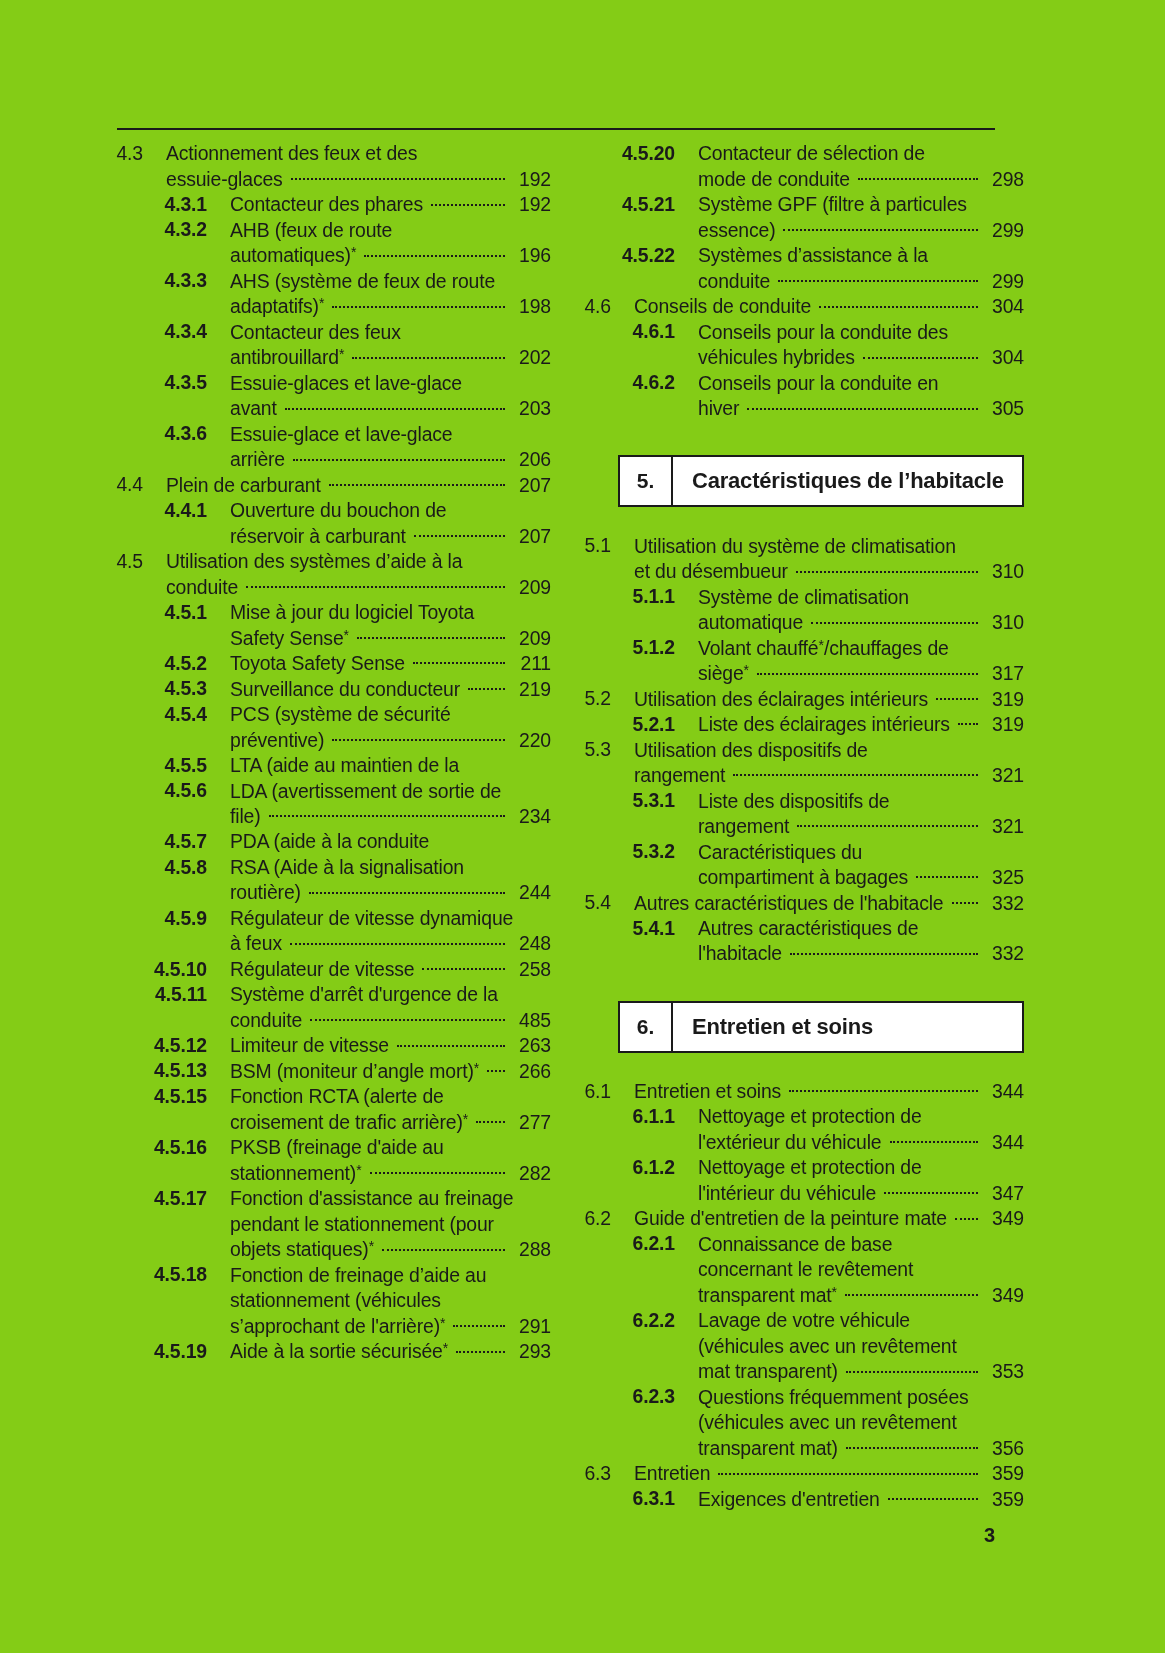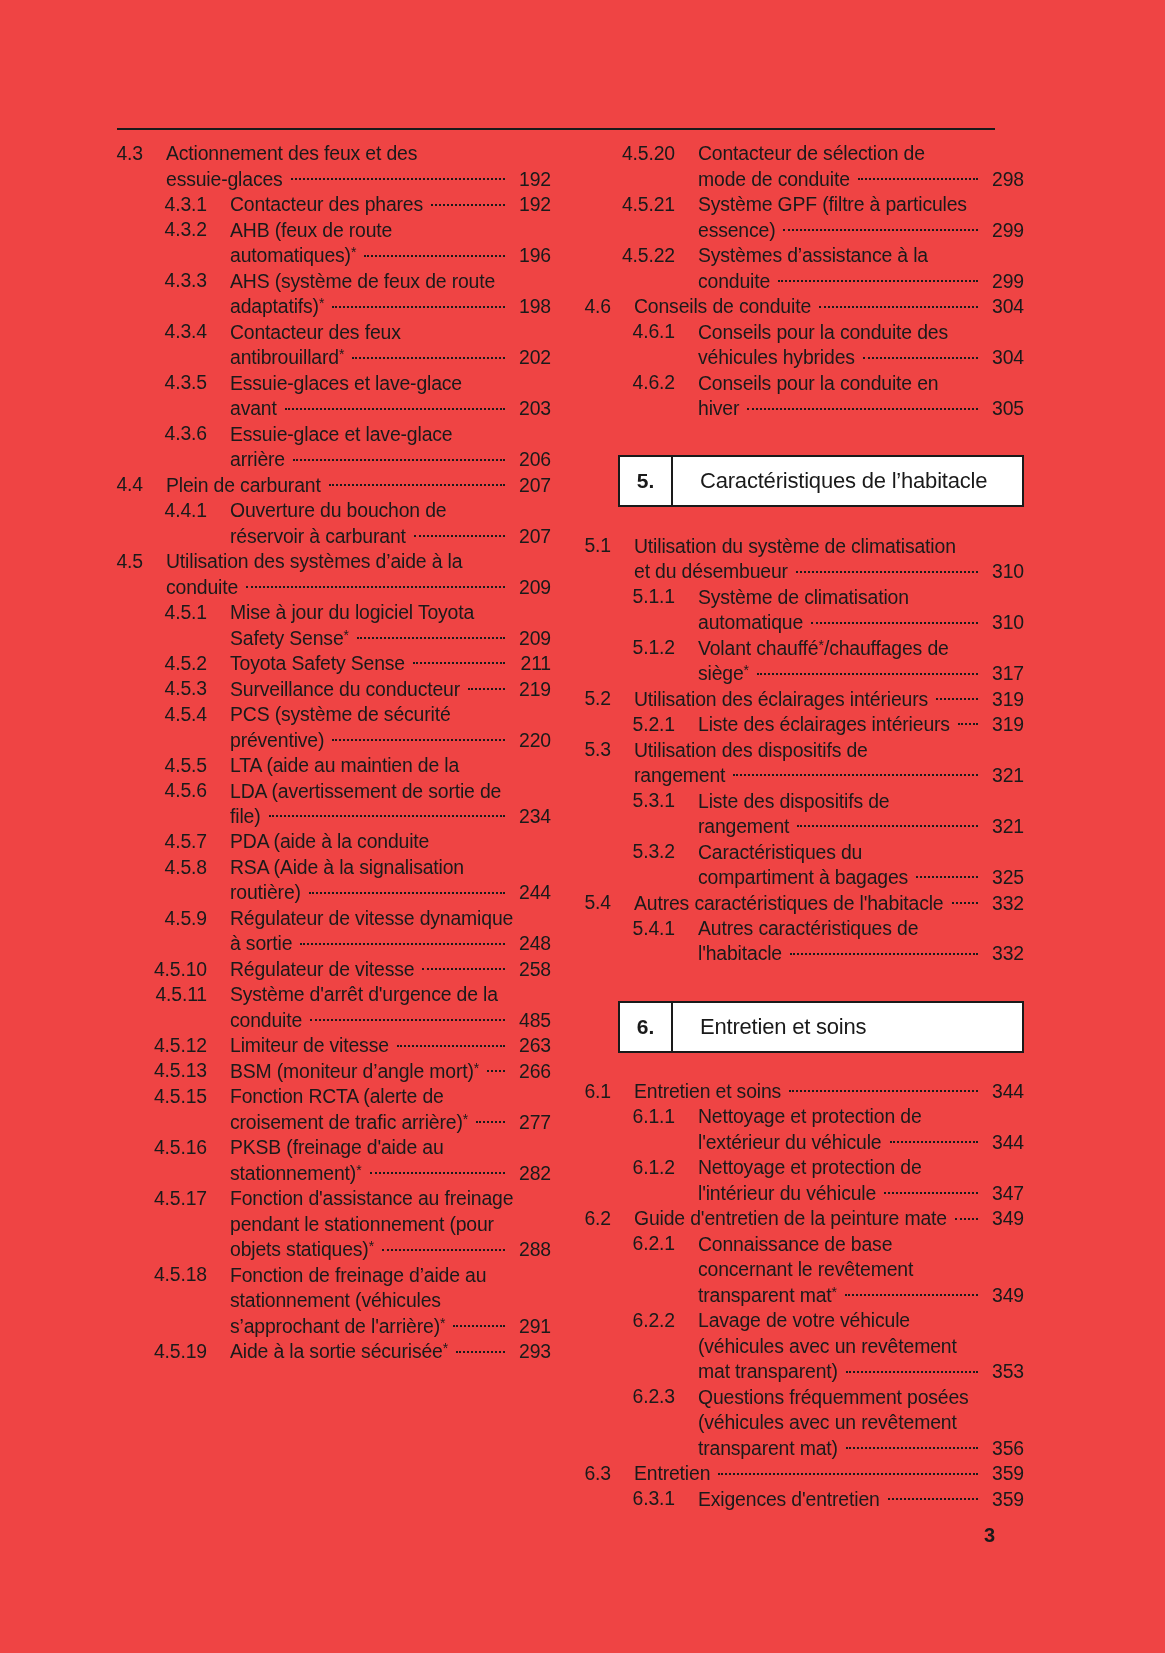--- a/index.html
+++ b/index.html
@@ -14,21 +14,21 @@
     color: #1a1a1a;
     position: relative;
     overflow: hidden;
   }
 
   .page {
     position: absolute;
     left: 0; top: 0;
     width: 1165px;
     height: 1653px;
-    background: #ef4444;
+    background: #84cc16;
   }
 
   .top-rule {
     position: absolute;
     left: 117px;
     top: 128px;
     width: 878px;
     height: 2px;
     background: #1a1a1a;
   }
@@ -61,21 +61,21 @@
     flex: 0 0 auto;
     text-align: right;
     padding-right: 7px;
     white-space: nowrap;
   }
   
   .lvl1 > .num { width: 32px; }
   .lvl1 > .body { }
   
   .lvl2 { padding-left: 39px; }
-  .lvl2 > .num { width: 57px; }
+  .lvl2 > .num { width: 57px; font-weight: bold; }
 
   .toc-entry .body {
     flex: 1 1 auto;
     min-width: 0;
     margin-left: 16px;
   }
 
   
   .ln {
     display: flex;
@@ -130,22 +130,22 @@
     display: flex;
     align-items: center;
     justify-content: center;
     font-weight: bold;
     font-size: 21px;
   }
   .chapter-box .chtitle {
     flex: 1 1 auto;
     display: flex;
     align-items: center;
-    padding-left: 27px;
-    font-weight: normal;
+    padding-left: 19px;
+    font-weight: bold;
     font-size: 22px;
     letter-spacing: -0.2px;
   }
 
   .page-number {
     position: absolute;
     right: 170px;
     bottom: 106px;
     font-size: 20px;
     font-weight: bold;
@@ -404,21 +404,21 @@
         </div>
         <div class="toc-entry lvl2">
           <div class="num">4.5.9</div>
           <div class="body">
             <div class="ln nodots">
               <span class="txt">Régulateur de vitesse dynamique</span>
               <span class="leader"></span>
               <span class="pg"></span>
             </div>
             <div class="ln cont">
-              <span class="txt">à sortie</span>
+              <span class="txt">à feux</span>
               <span class="leader"></span>
               <span class="pg">248</span>
             </div>
           </div>
         </div>
         <div class="toc-entry lvl2">
           <div class="num">4.5.10</div>
           <div class="body">
             <div class="ln">
               <span class="txt">Régulateur de vitesse</span>

